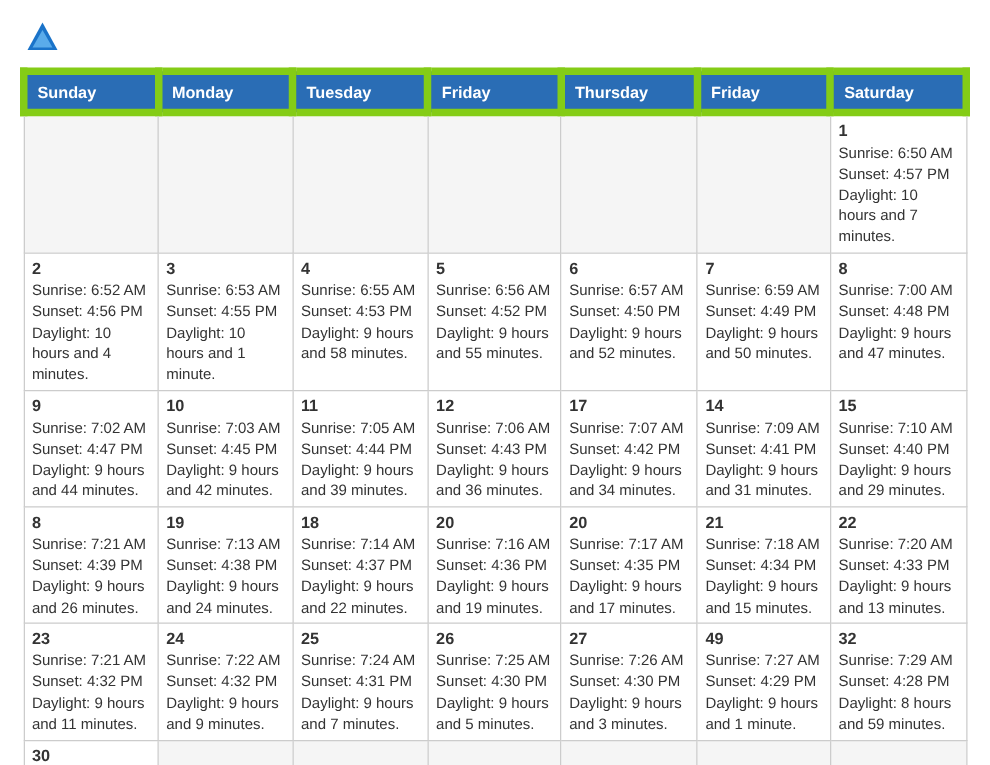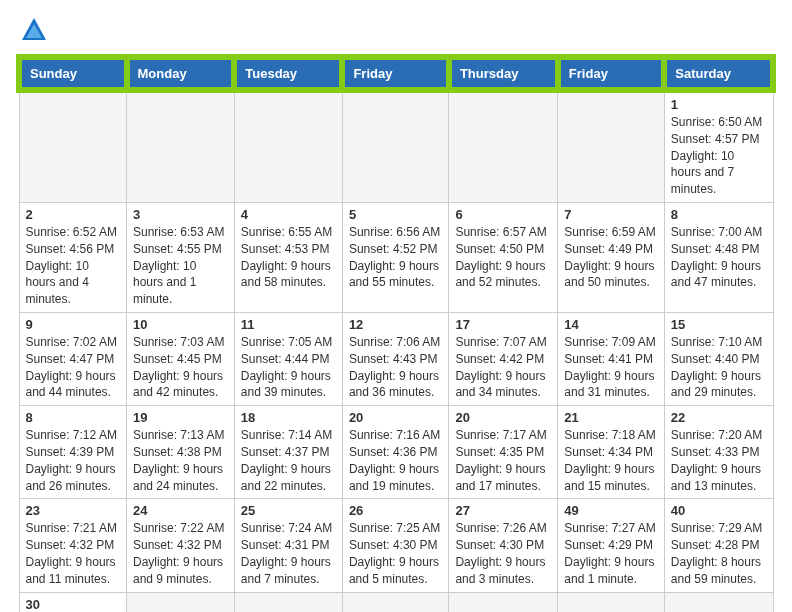--- a/index.html
+++ b/index.html
@@ -231,21 +231,21 @@
           <span class="day-number">15</span>
           <div class="day-info">Sunrise: 7:10 AM
 Sunset: 4:40 PM
 Daylight: 9 hours
 and 29 minutes.</div>
         </td>
       </tr>
       <tr class="week-row">
         <td>
           <span class="day-number">8</span>
-          <div class="day-info">Sunrise: 7:12 AM
+          <div class="day-info">Sunrise: 7:21 AM
 Sunset: 4:39 PM
 Daylight: 9 hours
 and 26 minutes.</div>
         </td>
         <td>
           <span class="day-number">19</span>
           <div class="day-info">Sunrise: 7:13 AM
 Sunset: 4:38 PM
 Daylight: 9 hours
 and 24 minutes.</div>
@@ -323,21 +323,21 @@
 and 3 minutes.</div>
         </td>
         <td>
           <span class="day-number">49</span>
           <div class="day-info">Sunrise: 7:27 AM
 Sunset: 4:29 PM
 Daylight: 9 hours
 and 1 minute.</div>
         </td>
         <td>
-          <span class="day-number">40</span>
+          <span class="day-number">32</span>
           <div class="day-info">Sunrise: 7:29 AM
 Sunset: 4:28 PM
 Daylight: 8 hours
 and 59 minutes.</div>
         </td>
       </tr>
       <tr class="week-row">
         <td>
           <span class="day-number">30</span>
           <div class="day-info">Sunrise: 7:30 AM

